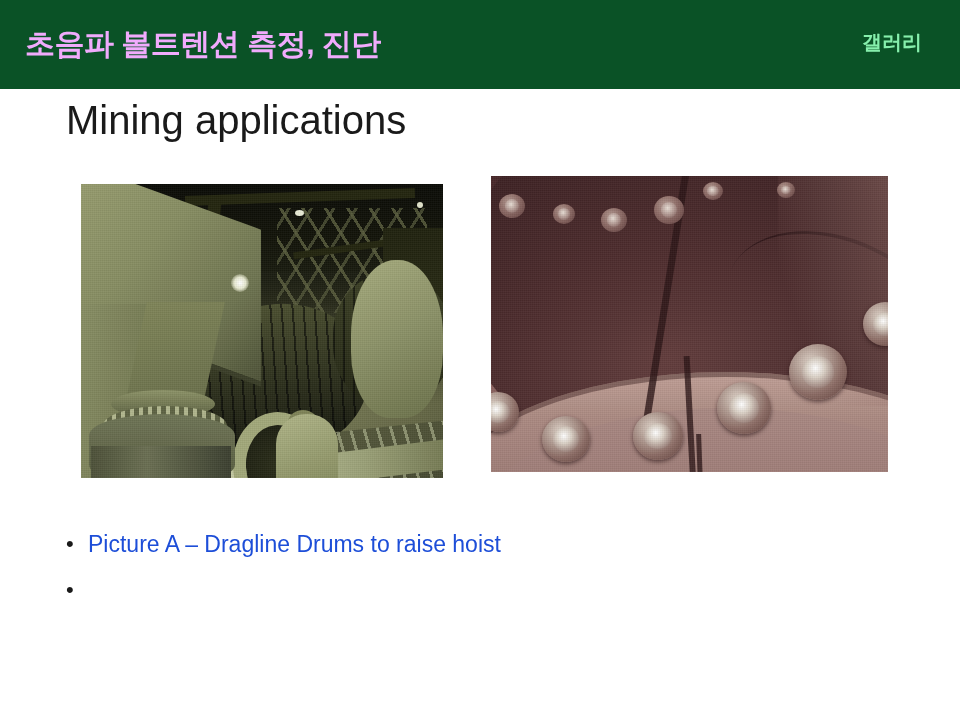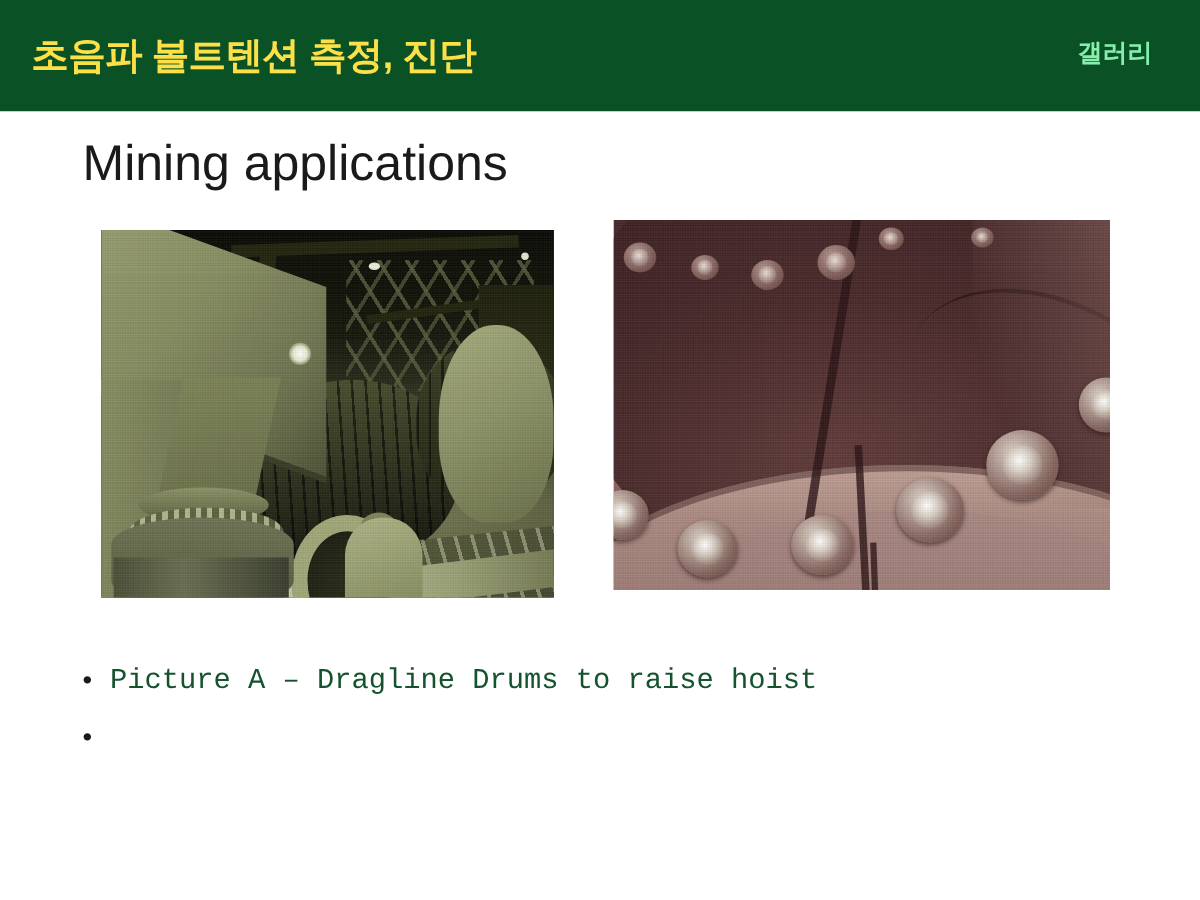--- a/index.html
+++ b/index.html
@@ -30,21 +30,21 @@
     width: 960px;
     height: 89px;
     background: #0a5226;
   }
   .header-title {
     position: absolute;
     left: 25px;
     top: 24px;
     font-size: 30px;
     font-weight: bold;
-    color: #fde047;
+    color: #f0abfc;
     letter-spacing: -0.5px;
     white-space: nowrap;
   }
   .header-tag {
     position: absolute;
     right: 38px;
     top: 29px;
     font-size: 20px;
     font-weight: bold;
     color: #86efac;
@@ -54,21 +54,20 @@
   
   .slide-heading {
     position: absolute;
     left: 66px;
     top: 98px;
     font-size: 40px;
     font-weight: normal;
     color: #1a1a1a;
     letter-spacing: 0px;
     white-space: nowrap;
-    margin-top: 11px;
   }
 
   
   .photo {
     position: absolute;
     overflow: hidden;
   }
   .photo-a {
     left: 81px;
     top: 184px;
@@ -379,23 +378,22 @@
     width: 22px;
     flex: 0 0 22px;
     font-size: 22px;
     line-height: 28px;
     color: #1a1a1a;
     text-align: left;
   }
   .bullet-text {
     font-size: 23px;
     line-height: 28px;
-    color: #14532d;
+    color: #1d4ed8;
     white-space: nowrap;
-    font-family: Liberation Mono, monospace;
   }
 </style>
 </head>
 <body>
 
 <div class="slide">
 
   <div class="header-band">
     <div class="header-title">초음파 볼트텐션 측정, 진단</div>
     <div class="header-tag">갤러리</div>

